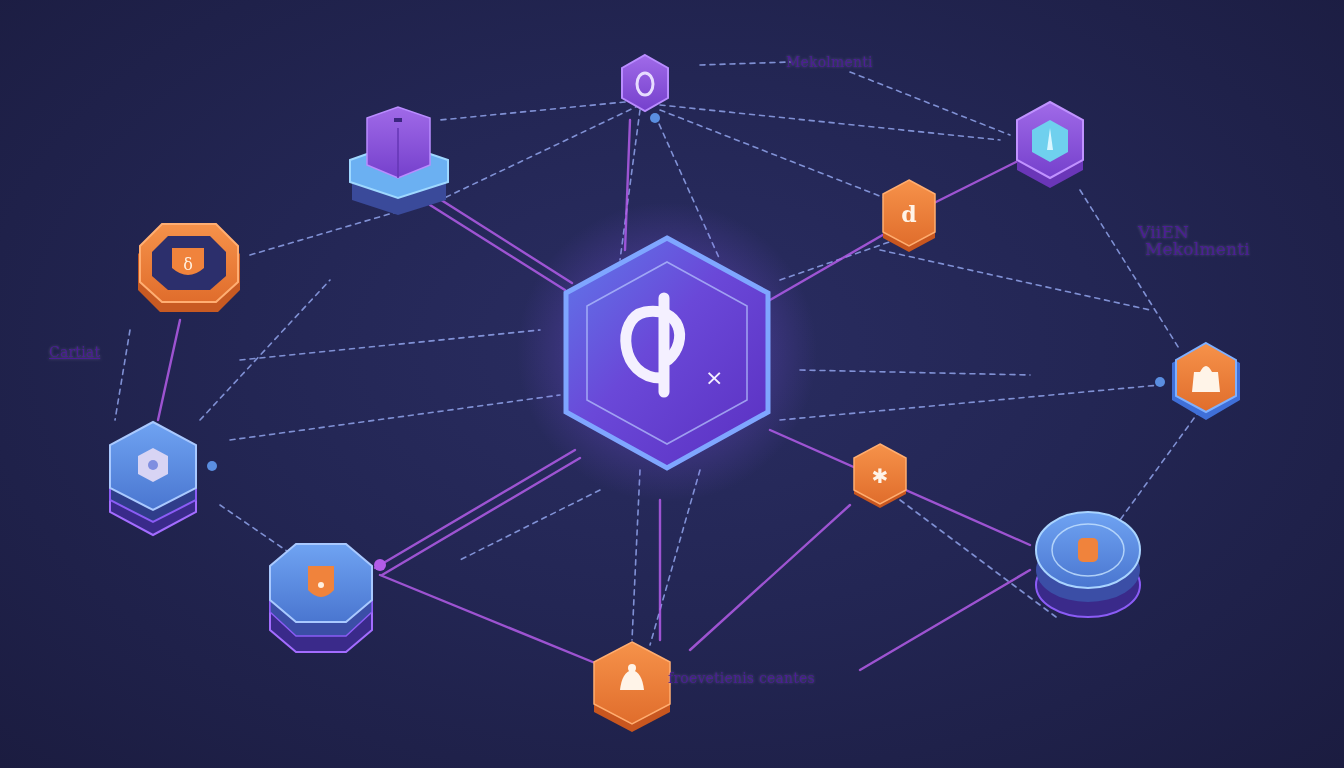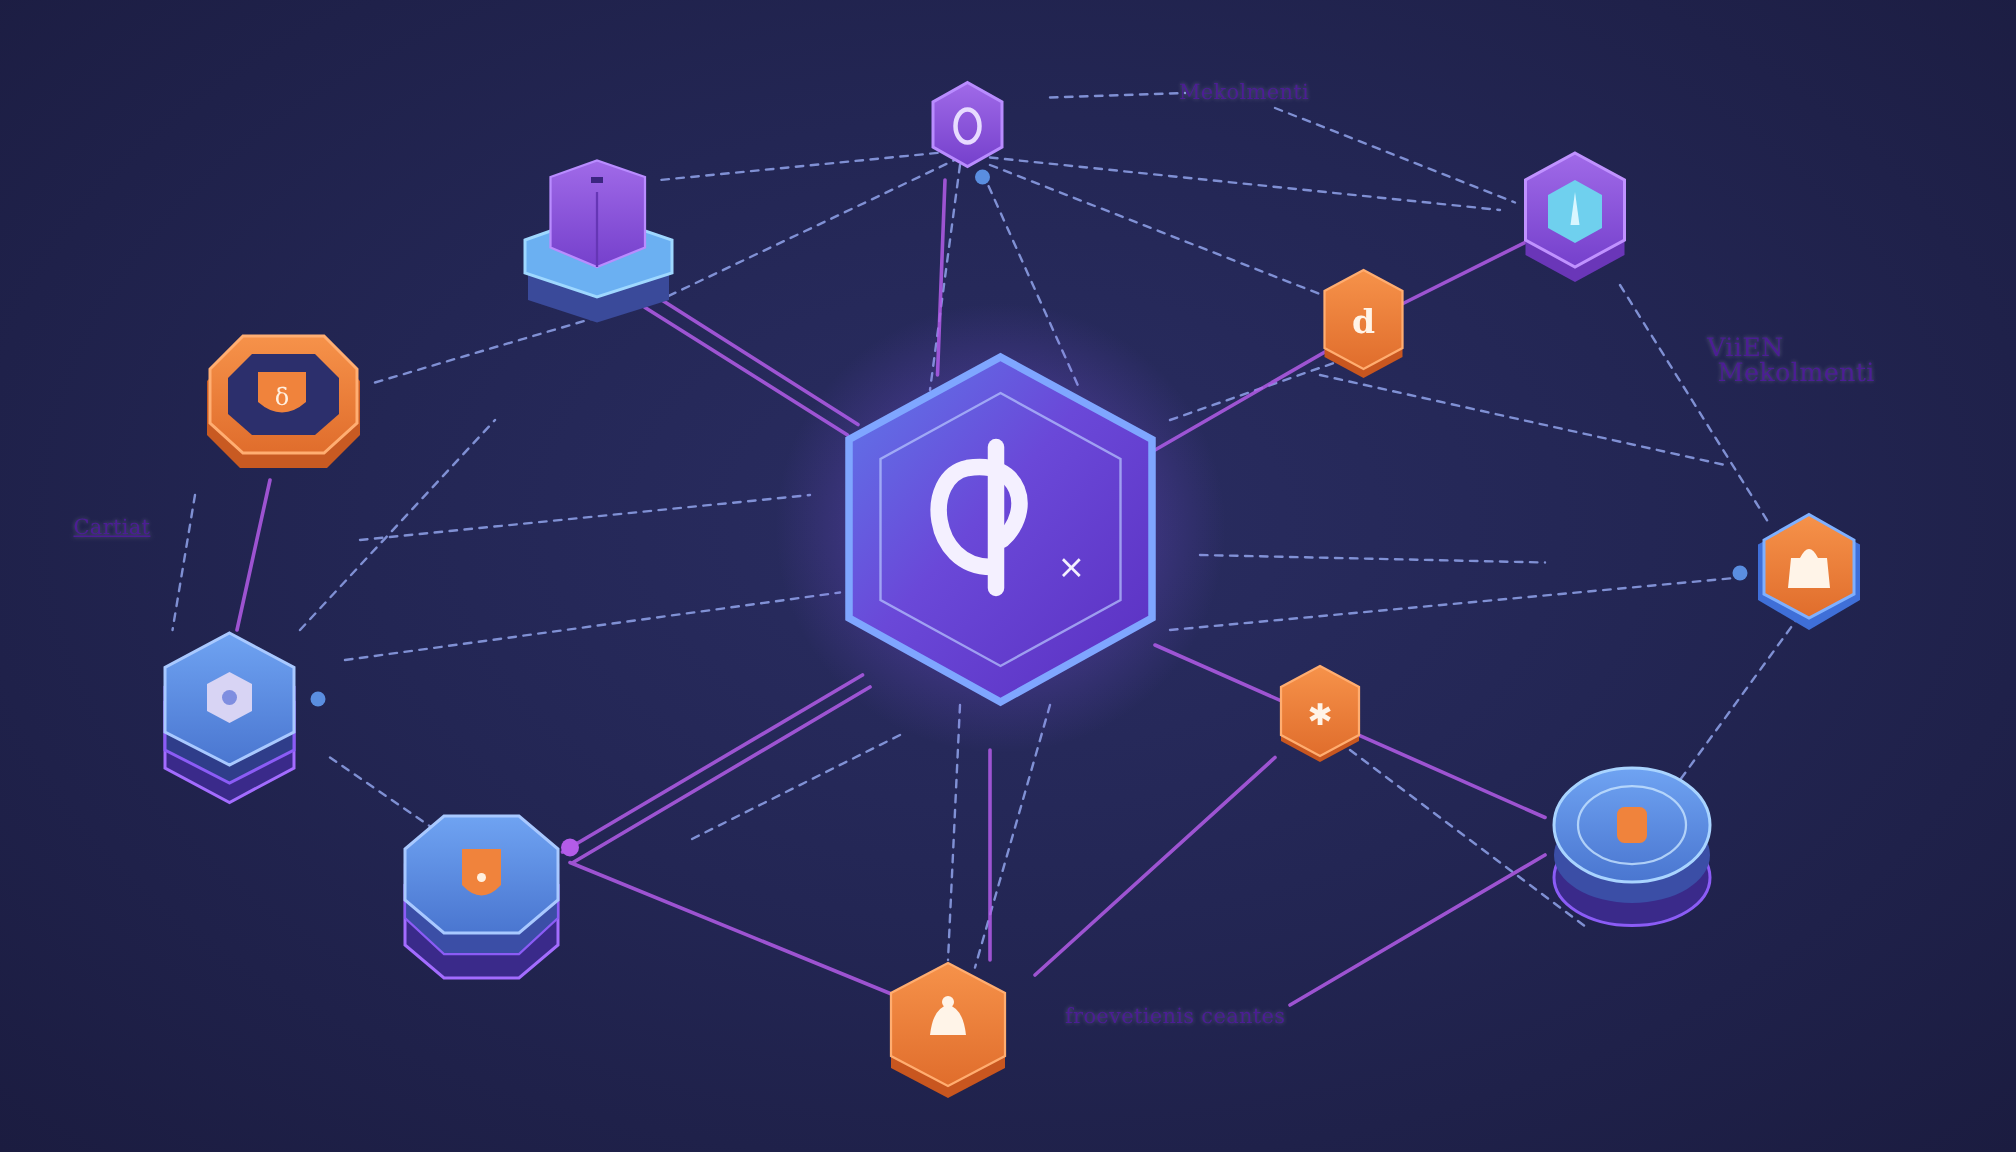--- a/index.html
+++ b/index.html
@@ -184,13 +184,13 @@
     <polygon points="632,642 670,662 670,704 632,724 594,704 594,662" fill="url(#orangeFill)" stroke="#ffad70" stroke-width="1.5"></polygon>
     <path d="M 620 690 Q 622 672 632 670 Q 642 672 644 690 Z" fill="#fff4e8"></path>
     <circle cx="632" cy="668" r="4" fill="#fff4e8"></circle>
   </g>
 </svg>
 
 <div class="label" style="left:786px; top:54px;">Mekolmenti</div>
 <div class="label small" style="left:1138px; top:225px;">ViiEN</div>
 <div class="label small" style="left:1145px; top:242px;">Mekolmenti</div>
 <div class="label" style="left:49px; top:344px;text-decoration:underline;">Cartiat</div>
-<div class="label" style="left:710px; top:670px;text-align:right;">froevetienis ceantes</div>
+<div class="label" style="left:668px; top:670px;text-align:right;">froevetienis ceantes</div>
 
 </body></html>

